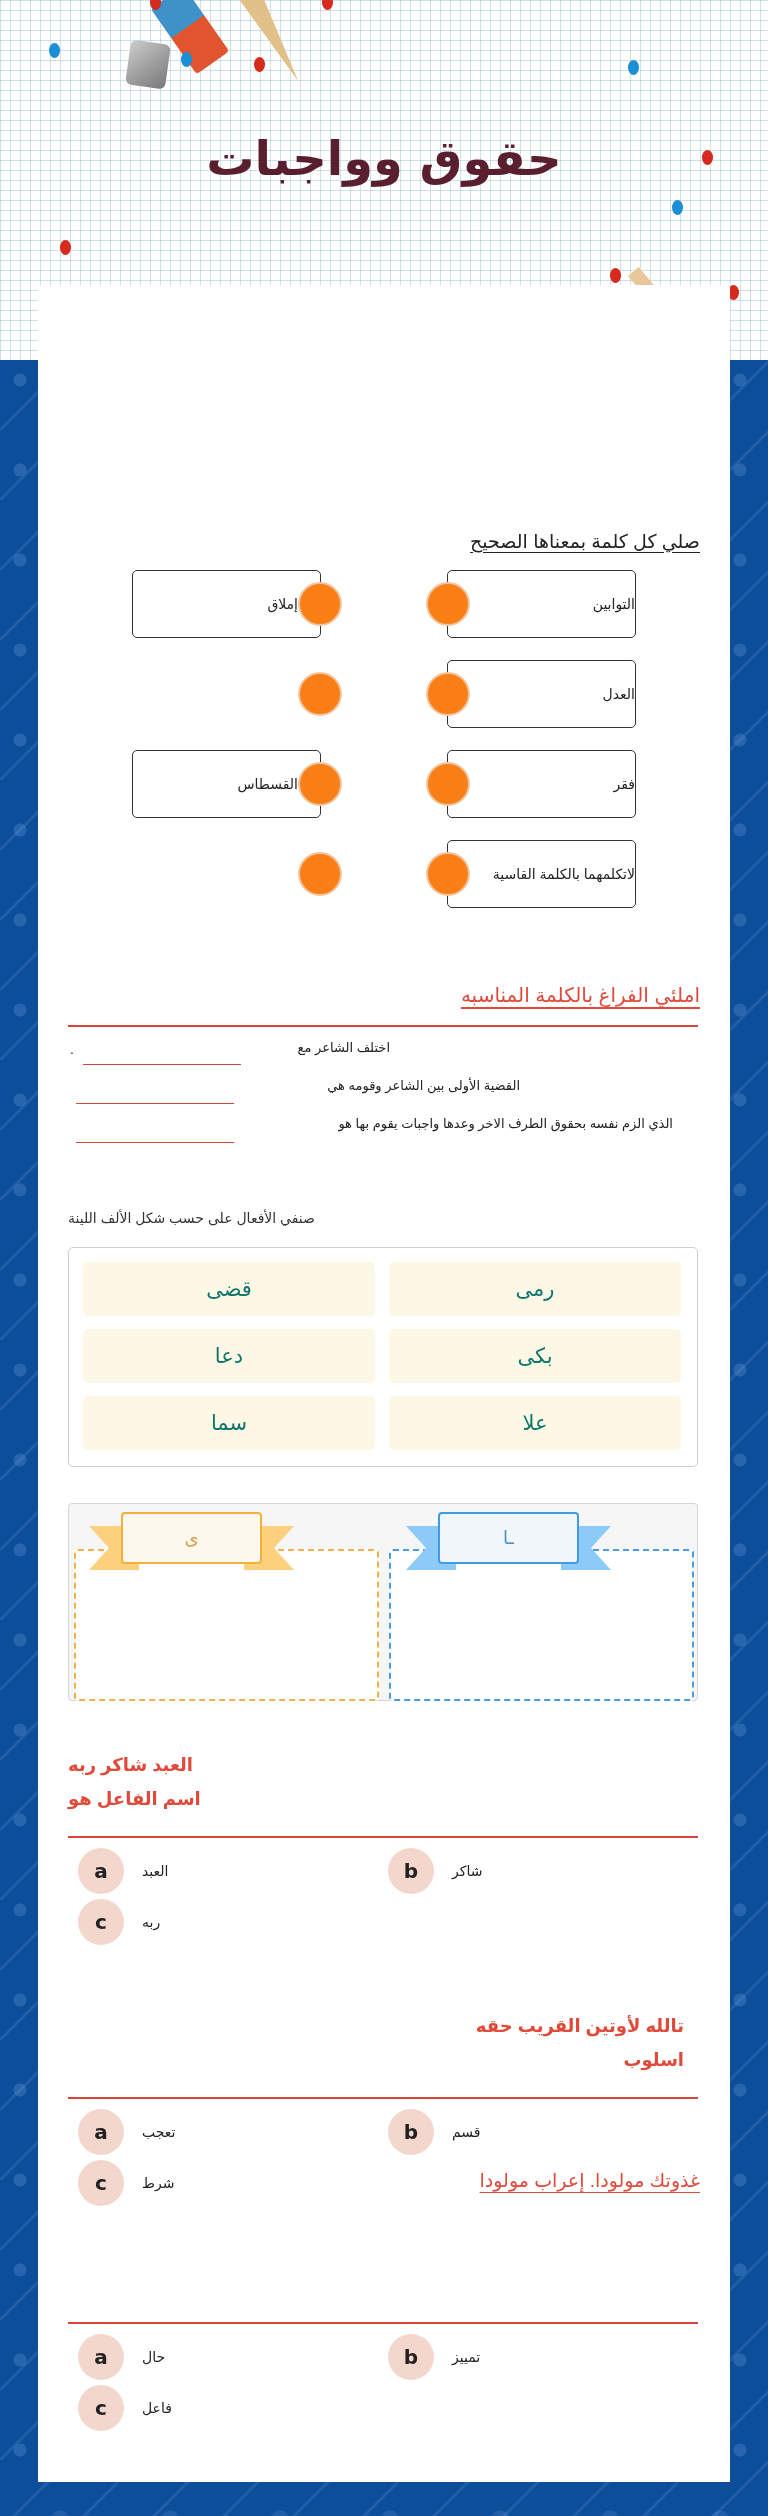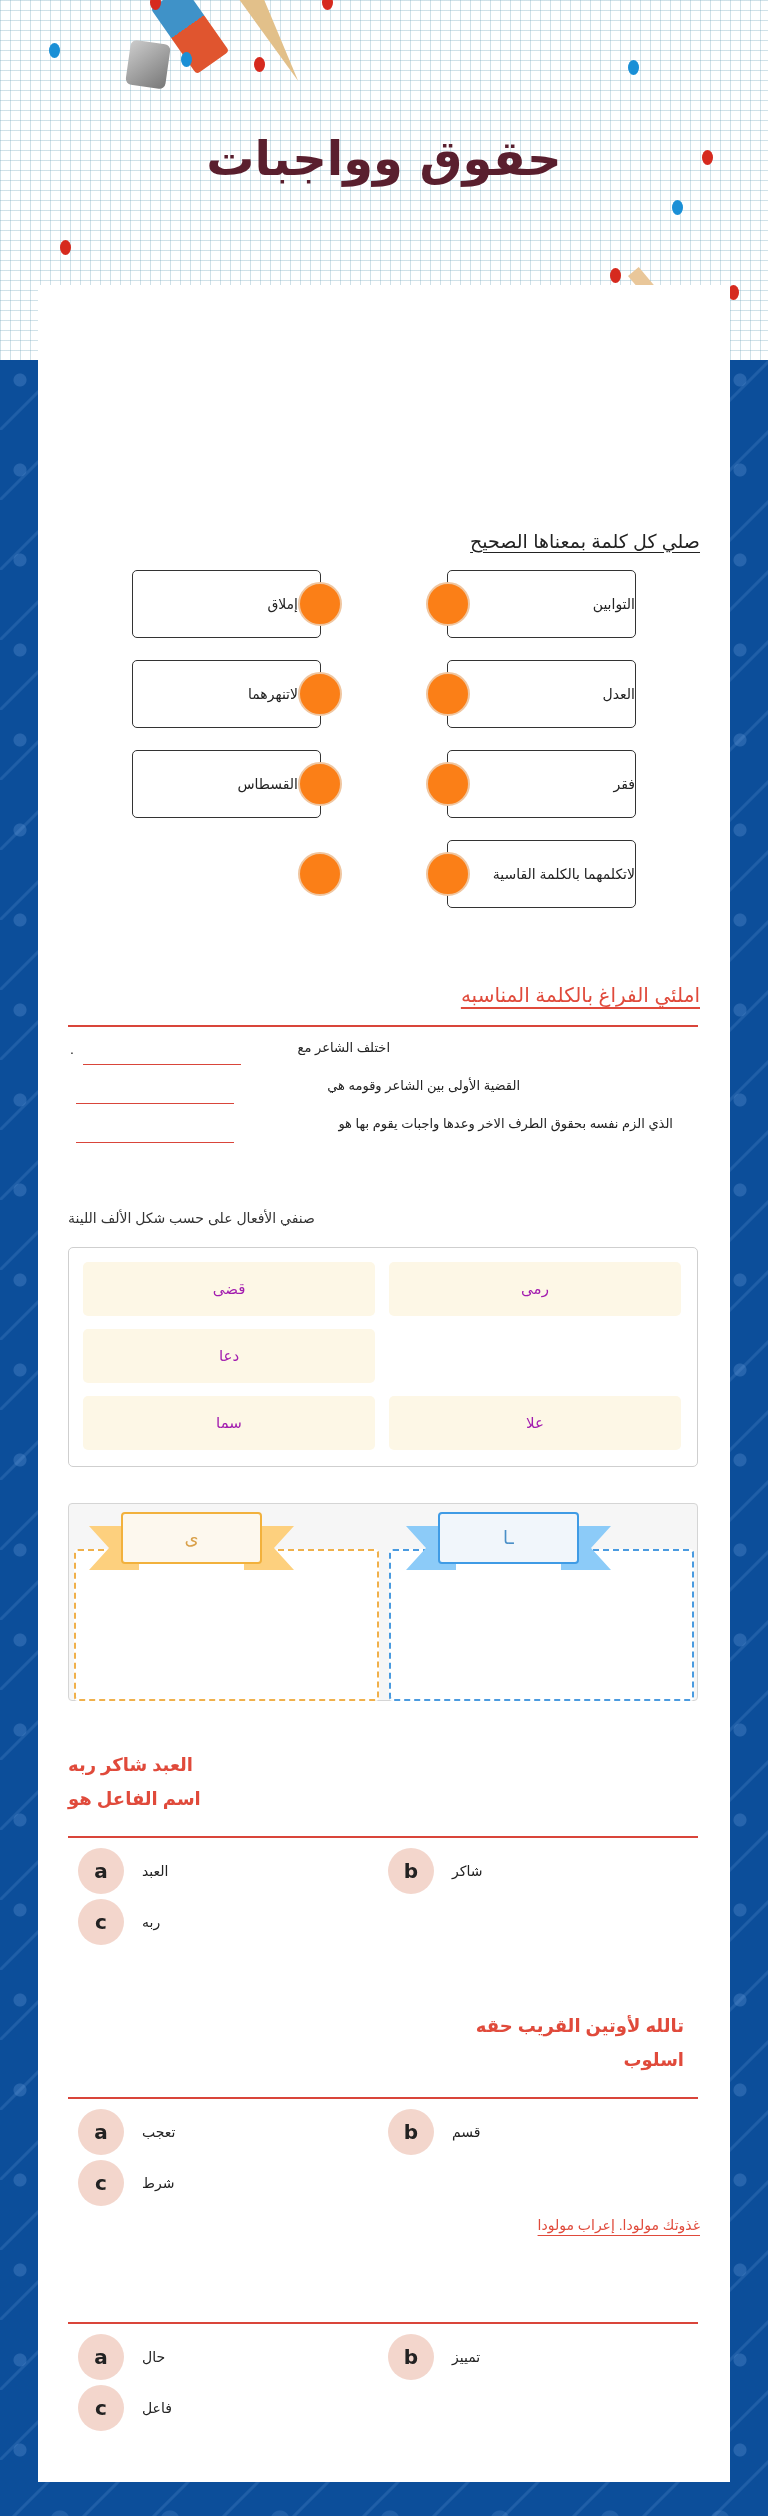--- a/index.html
+++ b/index.html
@@ -98,21 +98,21 @@
     .sort-title {
       position: absolute; left: 30px; top: 925px; font-size: 14px; color: #333; direction: rtl;
     }
     .sort-grid {
       position: absolute; left: 30px; top: 962px; width: 630px; height: 220px;
       border: 1px solid #cfcfcf; border-radius: 5px; background: #fff;
     }
     .sort-item {
       position: absolute; width: 292px; height: 54px; background: #fdf7e6;
       border-radius: 5px; display: flex; align-items: center; justify-content: center;
-      font-size: 15px; color: #a21caf; direction: rtl;
+      font-size: 21px; color: #0f766e; direction: rtl;
     }
     .bins {
       position: absolute; left: 30px; top: 1218px; width: 630px; height: 198px;
       border: 1px solid #d5d5d5; border-radius: 4px; background: #f6f6f6;
     }
     .bin {
       position: absolute; top: 45px; width: 305px; height: 152px; background: #fff;
       border-radius: 4px;
     }
     .bin.orange { left: 5px; border: 2px dashed #f0b04a; }
@@ -180,23 +180,20 @@
 
   <div class="match-box left" style="left:94px;top:285px">
       <span>إملاق</span>
     </div>
   <div class="match-dot" style="left:260px;top:297px"></div>
   <div class="match-box right" style="left:409px;top:285px">
       <span>التوابين</span>
     </div>
   <div class="match-dot" style="left:388px;top:297px"></div>
 
-  <div class="match-box left" style="left:94px;top:375px">
-      <span>لاتنهرهما</span>
-    </div>
   <div class="match-dot" style="left:260px;top:387px"></div>
   <div class="match-box right" style="left:409px;top:375px">
       <span>العدل</span>
     </div>
   <div class="match-dot" style="left:388px;top:387px"></div>
 
   <div class="match-box left" style="left:94px;top:465px">
       <span>القسطاس</span>
     </div>
   <div class="match-dot" style="left:260px;top:477px"></div>
@@ -221,20 +218,21 @@
   <div class="blank-line-text" style="right:210px;top:793px">القضية الأولى بين الشاعر وقومه هي</div>
   <input class="blank-input" style="left: 38px; top: 799px; width: 158px;" value="">
 
   <div class="blank-line-text" style="right:57px;top:831px">الذي الزم نفسه بحقوق الطرف الاخر وعدها واجبات يقوم بها هو</div>
   <input class="blank-input" style="left: 38px; top: 838px; width: 158px;" value="">
 
   <div class="sort-title">صنفي الأفعال على حسب شكل الألف اللينة</div>
   <div class="sort-grid">
     <div class="sort-item" style="left:320px;top:14px">رمى</div>
     <div class="sort-item" style="left:14px;top:14px">قضى</div>
+    <div class="sort-item" style="left:320px;top:81px">بكى</div>
     <div class="sort-item" style="left:14px;top:81px">دعا</div>
     <div class="sort-item" style="left:14px;top:148px">سما</div>
     <div class="sort-item" style="left:320px;top:148px">علا</div>
   </div>
 
   <div class="bins">
     <div class="bin orange"></div>
     <div class="bin blue"></div>
     <div class="ribbon orange" style="left:20px;top:8px">
       <div class="tail l"></div>
@@ -277,21 +275,21 @@
   </div>
   <div class="opt" style="left:350px;top:1824px">
     <div class="opt-badge">b</div>
     <div class="opt-text">قسم</div>
   </div>
   <div class="opt" style="left:40px;top:1875px">
     <div class="opt-badge">c</div>
     <div class="opt-text">شرط</div>
   </div>
 
-  <div class="sec-title-red" style="top:1932px;font-size:14px">غذوتك مولودا. إعراب مولودا</div>
+  <div class="sec-title-red" style="top:1884px;font-size:19px">غذوتك مولودا. إعراب مولودا</div>
   <div class="red-rule" style="top:2037px"></div>
   <div class="opt" style="left:40px;top:2049px">
     <div class="opt-badge">a</div>
     <div class="opt-text">حال</div>
   </div>
   <div class="opt" style="left:350px;top:2049px">
     <div class="opt-badge">b</div>
     <div class="opt-text">تمييز</div>
   </div>
   <div class="opt" style="left:40px;top:2100px">

